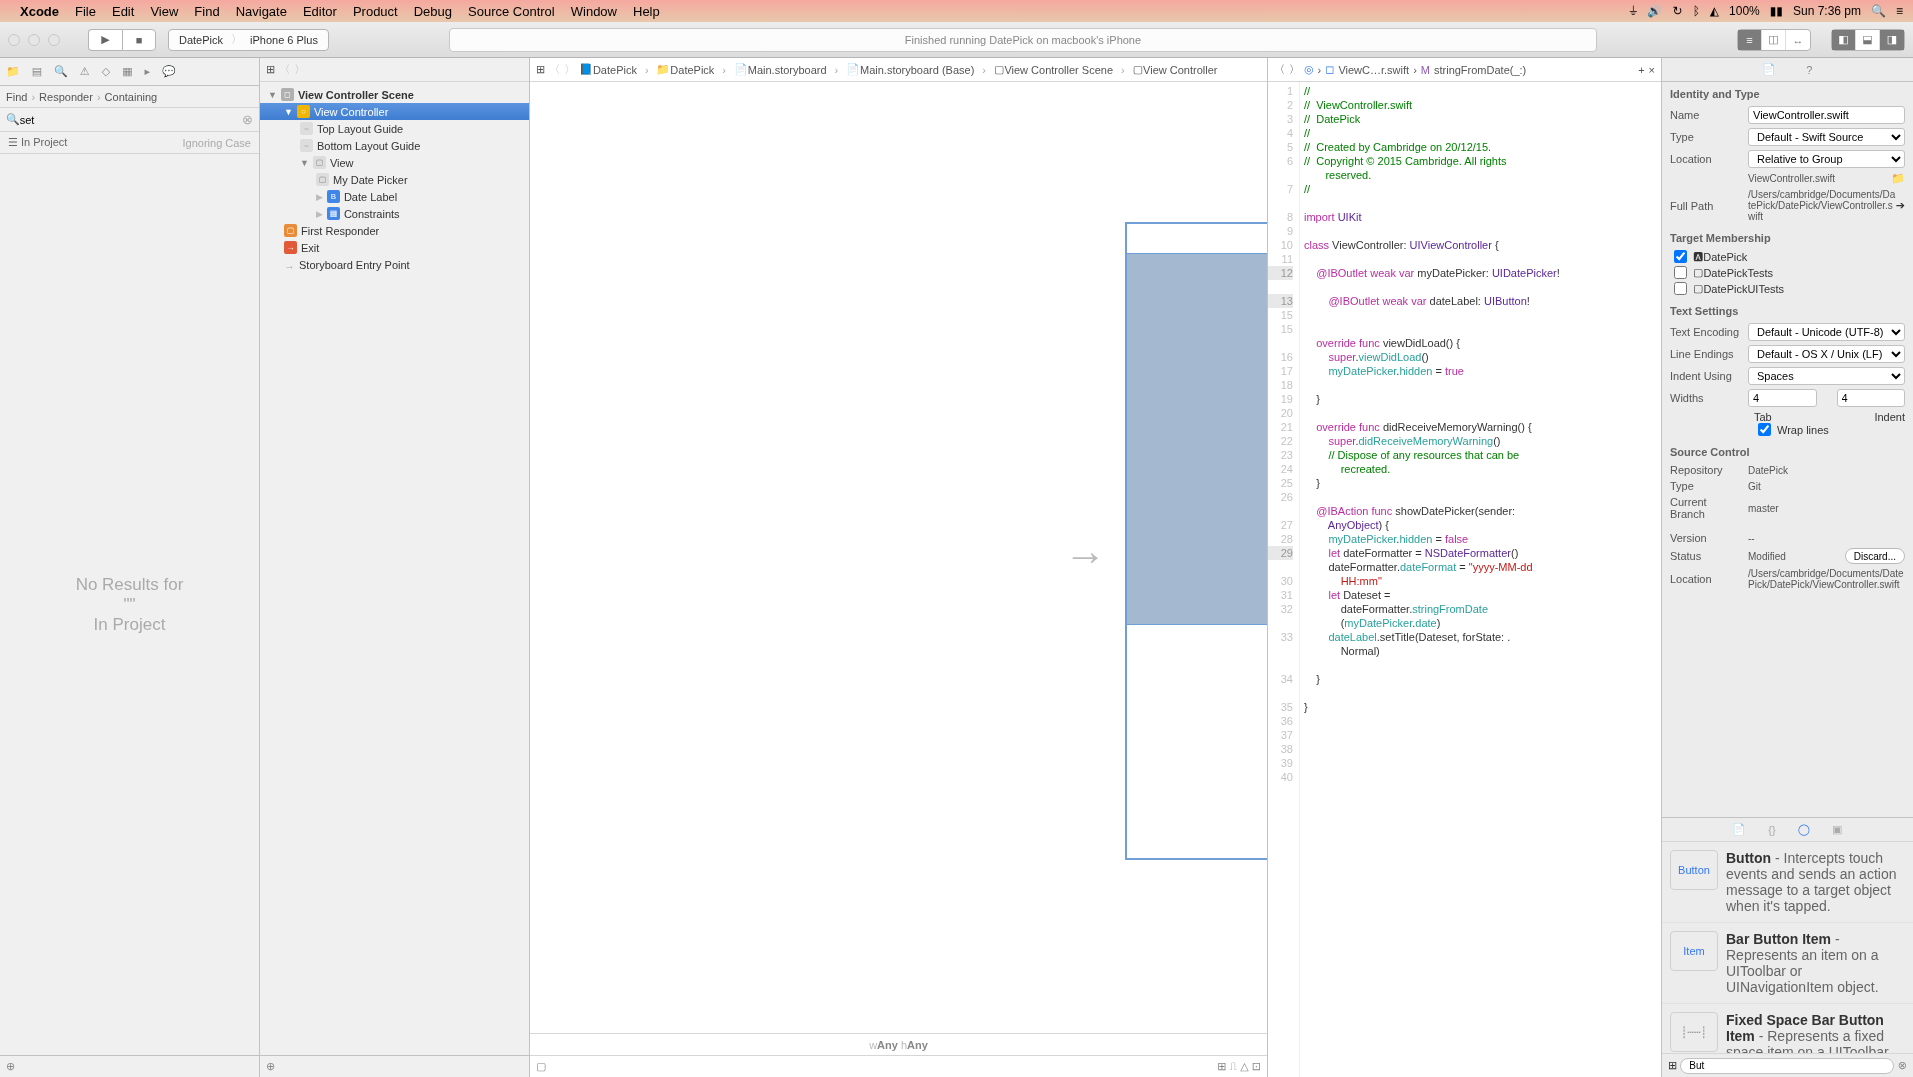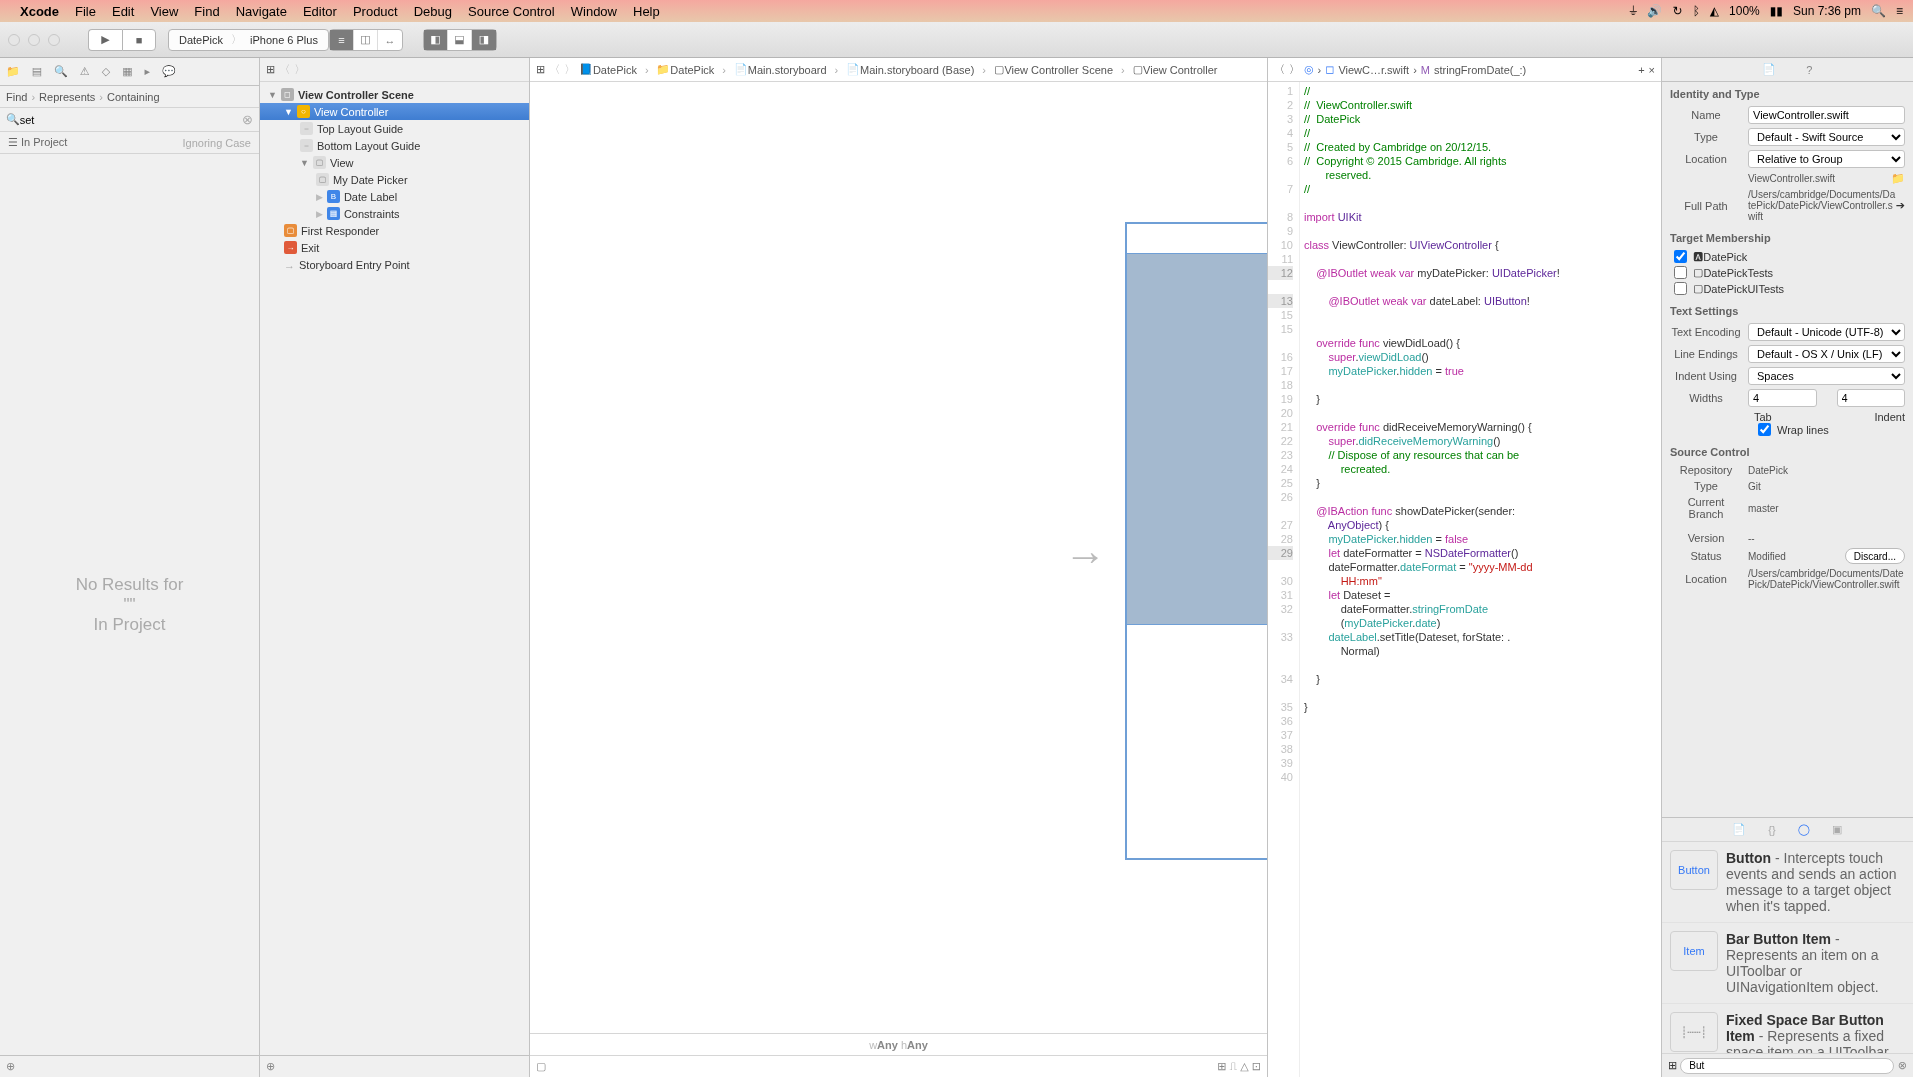--- a/index.html
+++ b/index.html
@@ -89,21 +89,21 @@
 .at { color:#ba2da2; }
 
 
 .inspector { width: 252px; border-left:1px solid #c2c2c2; background:#ececec; display:flex; flex-direction:column; font-size:11px; }
 .insptabs { height:24px; border-bottom:1px solid #c2c2c2; display:flex; align-items:center; justify-content:center; gap:30px; color:#888; }
 .insptabs .active { color:#3478f6; }
 .inspbody { flex:1; overflow-y:auto; padding:6px 8px; }
 .section { margin-bottom:10px; }
 .section h4 { font-size:11px; font-weight:600; color:#626262; margin-bottom:6px; }
 .field { display:flex; align-items:center; margin-bottom:4px; }
-.field label { width:78px; text-align:center; padding-right:6px; color:#555; }
+.field label { width:78px; text-align:left; padding-right:6px; color:#555; }
 .field .val, .field input, .field select { flex:1; background:#fff; border:1px solid #c2c2c2; border-radius:3px; height:18px; padding:0 4px; font-size:11px; }
 .field .plain { flex:1; color:#555; font-size:10px; }
 .chkrow { display:flex; align-items:center; margin-bottom:3px; padding-left:4px; }
 .chkrow input { margin-right:6px; }
 .subfield { display:flex; gap:6px; margin-left:84px; margin-top:2px; }
 .library { border-top:1px solid #c2c2c2; height:260px; display:flex; flex-direction:column; }
 .libtabs { height:24px; display:flex; align-items:center; justify-content:center; gap:22px; color:#aaa; border-bottom:1px solid #d6d6d6; }
 .libtabs .active { color:#3478f6; }
 .liblist { flex:1; overflow-y:auto; }
 .libitem { display:flex; padding:8px; border-bottom:1px solid #e2e2e2; }
@@ -150,20 +150,21 @@
   <span class="winbtn"></span>
   <div class="btngroup">
     <span class="tbtn">▶</span>
     <span class="tbtn">■</span>
   </div>
   <div class="scheme">
     <span>DatePick</span>
     <span class="sep">〉</span>
     <span>iPhone 6 Plus</span>
   </div>
+  <div class="activity">Finished running DatePick on macbook's iPhone</div>
   <div class="righttb">
     <div class="icset">
       <span class="active">≡</span>
       <span>◫</span>
       <span>↔</span>
     </div>
     <div class="icset">
       <span class="active">◧</span>
       <span>⬓</span>
       <span class="active">◨</span>
@@ -180,21 +181,21 @@
       <span class="active">🔍</span>
       <span>⚠</span>
       <span>◇</span>
       <span>▦</span>
       <span>▸</span>
       <span>💬</span>
     </div>
     <div class="findscope">
       <a>Find</a>
         <span class="sep2">›</span>
-      <a>Represents</a>
+      <a>Responder</a>
         <span class="sep2">›</span>
       <a>Containing</a>
     </div>
     <div class="searchrow">
       <span>🔍</span>
       <input value="set" style="">
       <span class="clear">⊗</span>
     </div>
     <div class="scoperow">
       <span>☰ <span>In Project</span></span>

